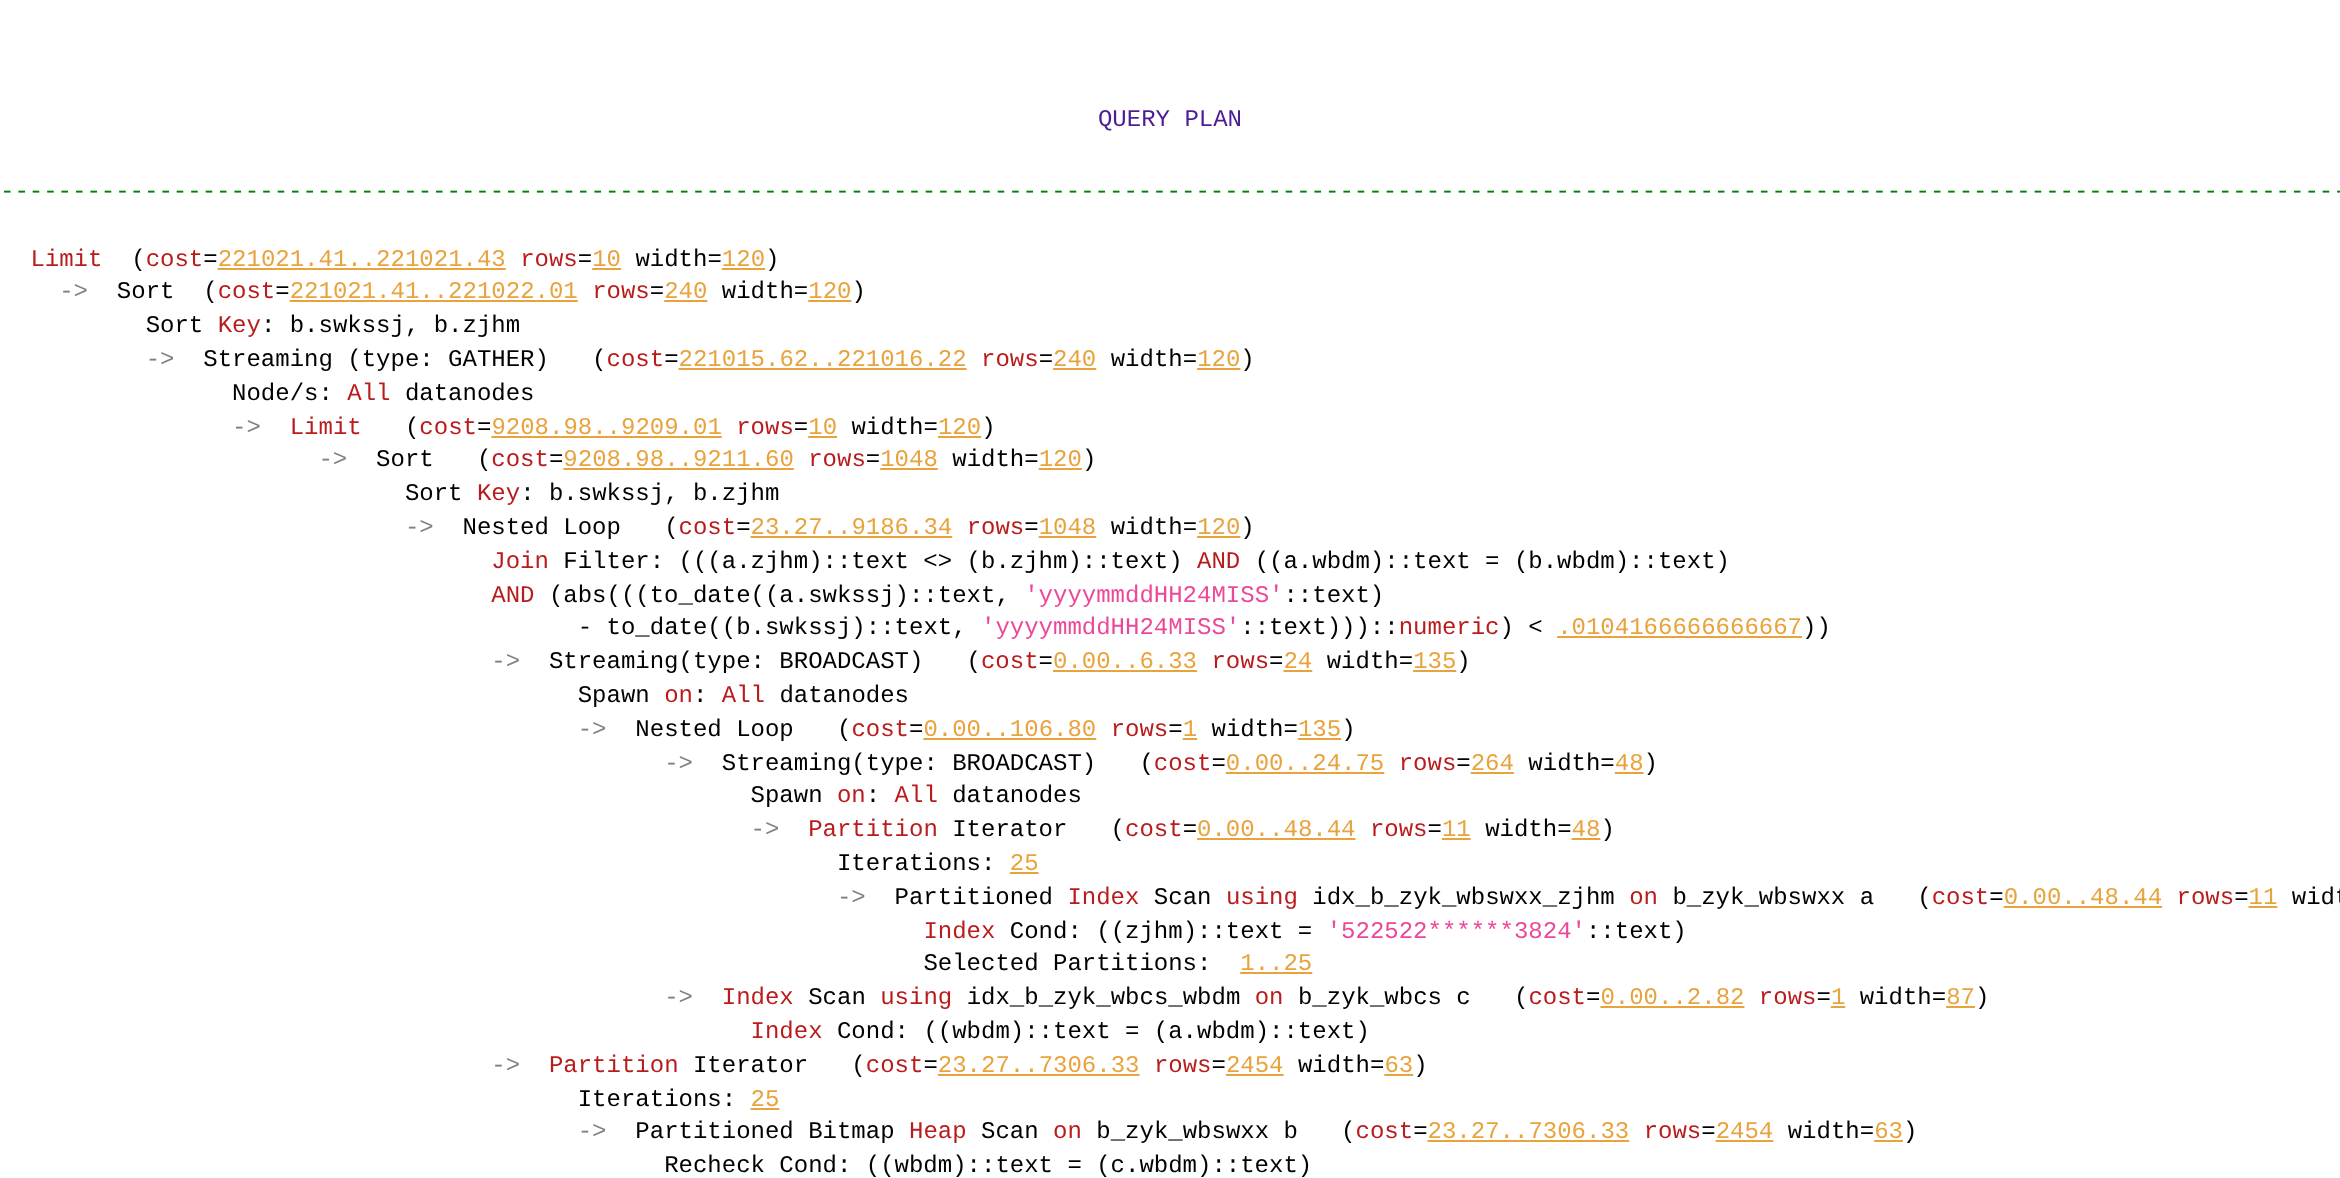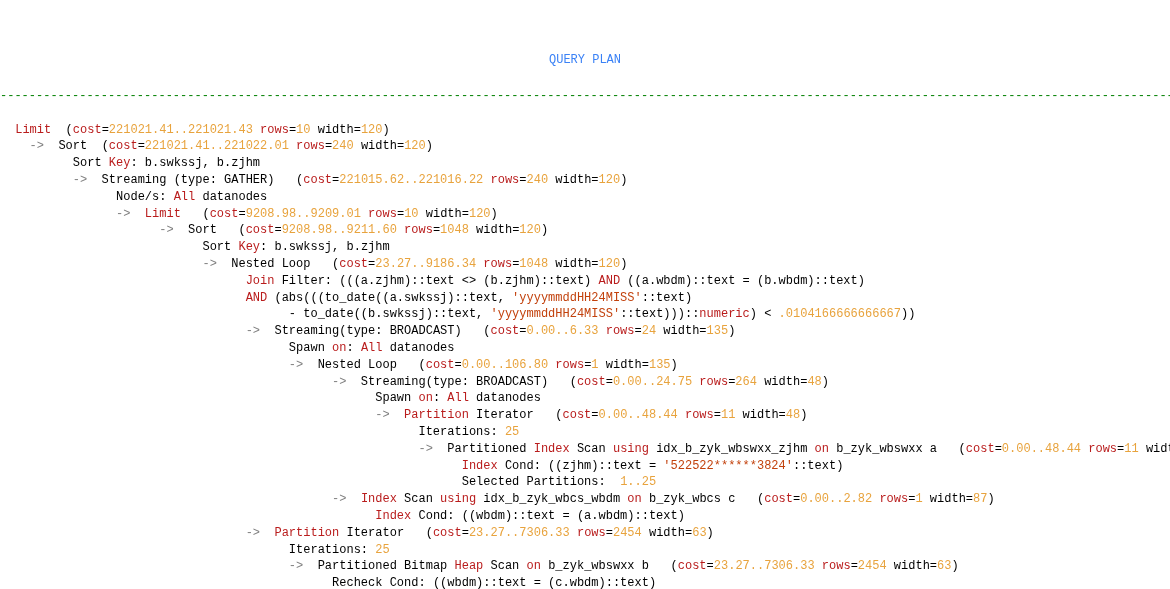--- a/index.html
+++ b/index.html
@@ -8,34 +8,34 @@
     font-family: "Consolas", "Courier New", monospace;
     font-size: 12px;
     line-height: 1.4;
     color: #000;
     background: #fff;
     white-space: pre;
     overflow-x: auto;
   }
   .header {
     text-align: center;
-    color: #3b82f6;
+    color: #4c1d95;
     padding: 2px 0;
   }
   .dashed-line {
     color: #008000;
     overflow: hidden;
     white-space: nowrap;
   }
   .plan {
     padding-left: 8px;
   }
   .kw-blue { color: #b91c1c; }
-  .kw-orange { color: #e8a33d; }
-  .kw-green-dark { color: #c2410c; }
+  .kw-orange { color: #e8a33d; text-decoration: underline; }
+  .kw-green-dark { color: #ec4899; }
   .kw-gray { color: #808080; }
 </style>
 </head>
 <body>
 
 
 <div class="header">QUERY PLAN</div>
 <div class="dashed-line">--------------------------------------------------------------------------------------------------------------------------------------------------------------------------------------------------------------------------------</div>
 <div class="plan" id="plan-body"><div><span> </span><span class="kw-blue">Limit</span><span>  (</span><span class="kw-blue">cost</span><span>=</span><span class="kw-orange">221021.41..221021.43</span><span> </span><span class="kw-blue">rows</span><span>=</span><span class="kw-orange">10</span><span> width=</span><span class="kw-orange">120</span><span>)</span></div><div><span>   </span><span class="kw-gray">-&gt;</span><span>  Sort  (</span><span class="kw-blue">cost</span><span>=</span><span class="kw-orange">221021.41..221022.01</span><span> </span><span class="kw-blue">rows</span><span>=</span><span class="kw-orange">240</span><span> width=</span><span class="kw-orange">120</span><span>)</span></div><div><span>         </span><span>Sort </span><span class="kw-blue">Key</span><span>: b.swkssj, b.zjhm</span></div><div><span>         </span><span class="kw-gray">-&gt;</span><span>  Streaming (type: GATHER)   (</span><span class="kw-blue">cost</span><span>=</span><span class="kw-orange">221015.62..221016.22</span><span> </span><span class="kw-blue">rows</span><span>=</span><span class="kw-orange">240</span><span> width=</span><span class="kw-orange">120</span><span>)</span></div><div><span>               </span><span>Node/s: </span><span class="kw-blue">All</span><span> datanodes</span></div><div><span>               </span><span class="kw-gray">-&gt;</span><span>  </span><span class="kw-blue">Limit</span><span>   (</span><span class="kw-blue">cost</span><span>=</span><span class="kw-orange">9208.98..9209.01</span><span> </span><span class="kw-blue">rows</span><span>=</span><span class="kw-orange">10</span><span> width=</span><span class="kw-orange">120</span><span>)</span></div><div><span>                     </span><span class="kw-gray">-&gt;</span><span>  Sort   (</span><span class="kw-blue">cost</span><span>=</span><span class="kw-orange">9208.98..9211.60</span><span> </span><span class="kw-blue">rows</span><span>=</span><span class="kw-orange">1048</span><span> width=</span><span class="kw-orange">120</span><span>)</span></div><div><span>                           </span><span>Sort </span><span class="kw-blue">Key</span><span>: b.swkssj, b.zjhm</span></div><div><span>                           </span><span class="kw-gray">-&gt;</span><span>  Nested Loop   (</span><span class="kw-blue">cost</span><span>=</span><span class="kw-orange">23.27..9186.34</span><span> </span><span class="kw-blue">rows</span><span>=</span><span class="kw-orange">1048</span><span> width=</span><span class="kw-orange">120</span><span>)</span></div><div><span>                                 </span><span class="kw-blue">Join</span><span> Filter: (((a.zjhm)::text &lt;&gt; (b.zjhm)::text) </span><span class="kw-blue">AND</span><span> ((a.wbdm)::text = (b.wbdm)::text)</span></div><div><span>                                 </span><span class="kw-blue">AND</span><span> (abs(((to_date((a.swkssj)::text, </span><span class="kw-green-dark">'yyyymmddHH24MISS'</span><span>::text)</span></div><div><span>                                       </span><span>- to_date((b.swkssj)::text, </span><span class="kw-green-dark">'yyyymmddHH24MISS'</span><span>::text)))::</span><span class="kw-blue">numeric</span><span>) &lt; </span><span class="kw-orange">.0104166666666667</span><span>))</span></div><div><span>                                 </span><span class="kw-gray">-&gt;</span><span>  Streaming(type: BROADCAST)   (</span><span class="kw-blue">cost</span><span>=</span><span class="kw-orange">0.00..6.33</span><span> </span><span class="kw-blue">rows</span><span>=</span><span class="kw-orange">24</span><span> width=</span><span class="kw-orange">135</span><span>)</span></div><div><span>                                       </span><span>Spawn </span><span class="kw-blue">on</span><span>: </span><span class="kw-blue">All</span><span> datanodes</span></div><div><span>                                       </span><span class="kw-gray">-&gt;</span><span>  Nested Loop   (</span><span class="kw-blue">cost</span><span>=</span><span class="kw-orange">0.00..106.80</span><span> </span><span class="kw-blue">rows</span><span>=</span><span class="kw-orange">1</span><span> width=</span><span class="kw-orange">135</span><span>)</span></div><div><span>                                             </span><span class="kw-gray">-&gt;</span><span>  Streaming(type: BROADCAST)   (</span><span class="kw-blue">cost</span><span>=</span><span class="kw-orange">0.00..24.75</span><span> </span><span class="kw-blue">rows</span><span>=</span><span class="kw-orange">264</span><span> width=</span><span class="kw-orange">48</span><span>)</span></div><div><span>                                                   </span><span>Spawn </span><span class="kw-blue">on</span><span>: </span><span class="kw-blue">All</span><span> datanodes</span></div><div><span>                                                   </span><span class="kw-gray">-&gt;</span><span>  </span><span class="kw-blue">Partition</span><span> Iterator   (</span><span class="kw-blue">cost</span><span>=</span><span class="kw-orange">0.00..48.44</span><span> </span><span class="kw-blue">rows</span><span>=</span><span class="kw-orange">11</span><span> width=</span><span class="kw-orange">48</span><span>)</span></div><div><span>                                                         </span><span>Iterations: </span><span class="kw-orange">25</span></div><div><span>                                                         </span><span class="kw-gray">-&gt;</span><span>  Partitioned </span><span class="kw-blue">Index</span><span> Scan </span><span class="kw-blue">using</span><span> idx_b_zyk_wbswxx_zjhm </span><span class="kw-blue">on</span><span> b_zyk_wbswxx a   (</span><span class="kw-blue">cost</span><span>=</span><span class="kw-orange">0.00..48.44</span><span> </span><span class="kw-blue">rows</span><span>=</span><span class="kw-orange">11</span><span> width=</span></div><div><span>                                                               </span><span class="kw-blue">Index</span><span> Cond: ((zjhm)::text = </span><span class="kw-green-dark">'522522******3824'</span><span>::text)</span></div><div><span>                                                               </span><span>Selected Partitions:  </span><span class="kw-orange">1..25</span></div><div><span>                                             </span><span class="kw-gray">-&gt;</span><span>  </span><span class="kw-blue">Index</span><span> Scan </span><span class="kw-blue">using</span><span> idx_b_zyk_wbcs_wbdm </span><span class="kw-blue">on</span><span> b_zyk_wbcs c   (</span><span class="kw-blue">cost</span><span>=</span><span class="kw-orange">0.00..2.82</span><span> </span><span class="kw-blue">rows</span><span>=</span><span class="kw-orange">1</span><span> width=</span><span class="kw-orange">87</span><span>)</span></div><div><span>                                                   </span><span class="kw-blue">Index</span><span> Cond: ((wbdm)::text = (a.wbdm)::text)</span></div><div><span>                                 </span><span class="kw-gray">-&gt;</span><span>  </span><span class="kw-blue">Partition</span><span> Iterator   (</span><span class="kw-blue">cost</span><span>=</span><span class="kw-orange">23.27..7306.33</span><span> </span><span class="kw-blue">rows</span><span>=</span><span class="kw-orange">2454</span><span> width=</span><span class="kw-orange">63</span><span>)</span></div><div><span>                                       </span><span>Iterations: </span><span class="kw-orange">25</span></div><div><span>                                       </span><span class="kw-gray">-&gt;</span><span>  Partitioned Bitmap </span><span class="kw-blue">Heap</span><span> Scan </span><span class="kw-blue">on</span><span> b_zyk_wbswxx b   (</span><span class="kw-blue">cost</span><span>=</span><span class="kw-orange">23.27..7306.33</span><span> </span><span class="kw-blue">rows</span><span>=</span><span class="kw-orange">2454</span><span> width=</span><span class="kw-orange">63</span><span>)</span></div><div><span>                                             </span><span>Recheck Cond: ((wbdm)::text = (c.wbdm)::text)</span></div></div>
 

